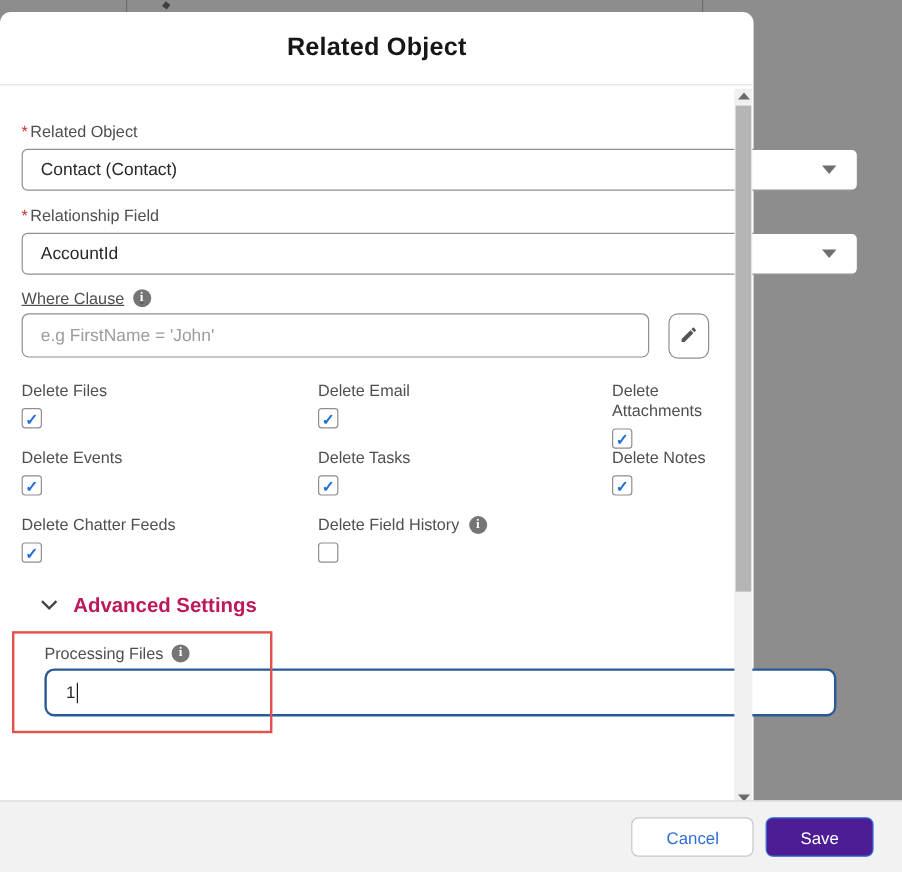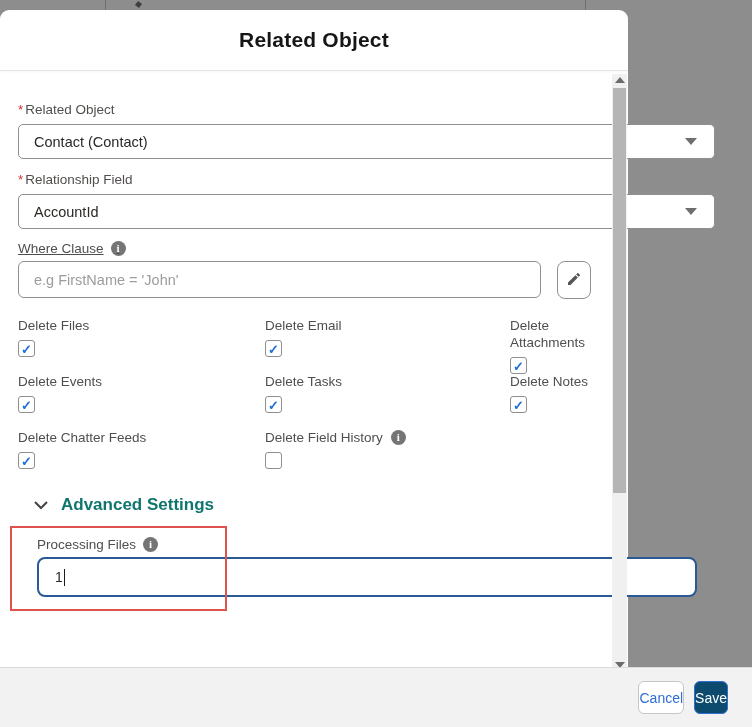--- a/index.html
+++ b/index.html
@@ -79,21 +79,21 @@
     border:1px solid #8f8f8f; border-radius:3px; background:#fff;
     display:flex; align-items:center; justify-content:center; cursor:pointer;
   }
   .checkbox .check-glyph { display:none; color:#1e6fd9; font-size:13px; font-weight:bold; line-height:1; margin-top:1px; }
   .checkbox.checked .check-glyph { display:block; }
   .checkbox.disabled { background:#ececec; border-color:#cfcfcf; cursor:default; }
 
   
   .adv-section { position:relative; margin-top:26px; }
   .adv-header { display:flex; align-items:center; gap:13px; padding-left:16px; cursor:pointer; }
-  .adv-title { font-size:17px; font-weight:600; color:#0f766e; }
+  .adv-title { font-size:17px; font-weight:600; color:#be185d; }
   .annotation-box {
     position:absolute; left:-8px; top:31px; width:217px; height:85px;
     border:2px solid #e0524d; pointer-events:none;
   }
   .adv-field { margin-left:19px; margin-top:21px; }
   .focus-input {
     width:660px; height:40px; margin-top:4px;
     border:2px solid #2a5a96; border-radius:8px; background:#fff;
     display:flex; align-items:center; padding:0 16px; cursor:text;
   }
@@ -106,23 +106,23 @@
   .sb-arrow-up { top:3px; border-left:5px solid transparent; border-right:5px solid transparent; border-bottom:6px solid #6b6b6b; }
   .sb-arrow-down { bottom:6px; border-left:5px solid transparent; border-right:5px solid transparent; border-top:6px solid #6b6b6b; }
   .sb-thumb { position:absolute; top:14px; left:1px; width:13px; height:405px; background:#b5b5b5; cursor:grab; }
 
   
   .modal-footer {
     position:absolute; left:0; bottom:0; width:752px; height:60px;
     background:#f3f2f2; border-top:1px solid #dddbda;
     display:flex; align-items:center; justify-content:flex-end; gap:10px; padding-right:24px;
   }
-  .btn { height:33px; border-radius:6px; font-size:14px; font-family:"Liberation Sans", sans-serif; cursor:pointer; padding:0 0; }
+  .btn { height:33px; border-radius:6px; font-size:14px; font-family:"Liberation Sans", sans-serif; cursor:pointer; padding:0 28px; }
   .btn-cancel { background:#fff; border:1px solid #c9c7c5; color:#2e6ed5; }
-  .btn-save { background:#0c4a6e; border:1px solid #2e6ed5; color:#fff; }
+  .btn-save { background:#4c1d95; border:1px solid #2e6ed5; color:#fff; }
 </style>
 </head>
 <body>
 
 <div class="top-strip">
   <div class="divider" style="left:105px"></div>
   <div class="divider" style="left:585px"></div>
   <div class="mark"></div>
 </div>
 

